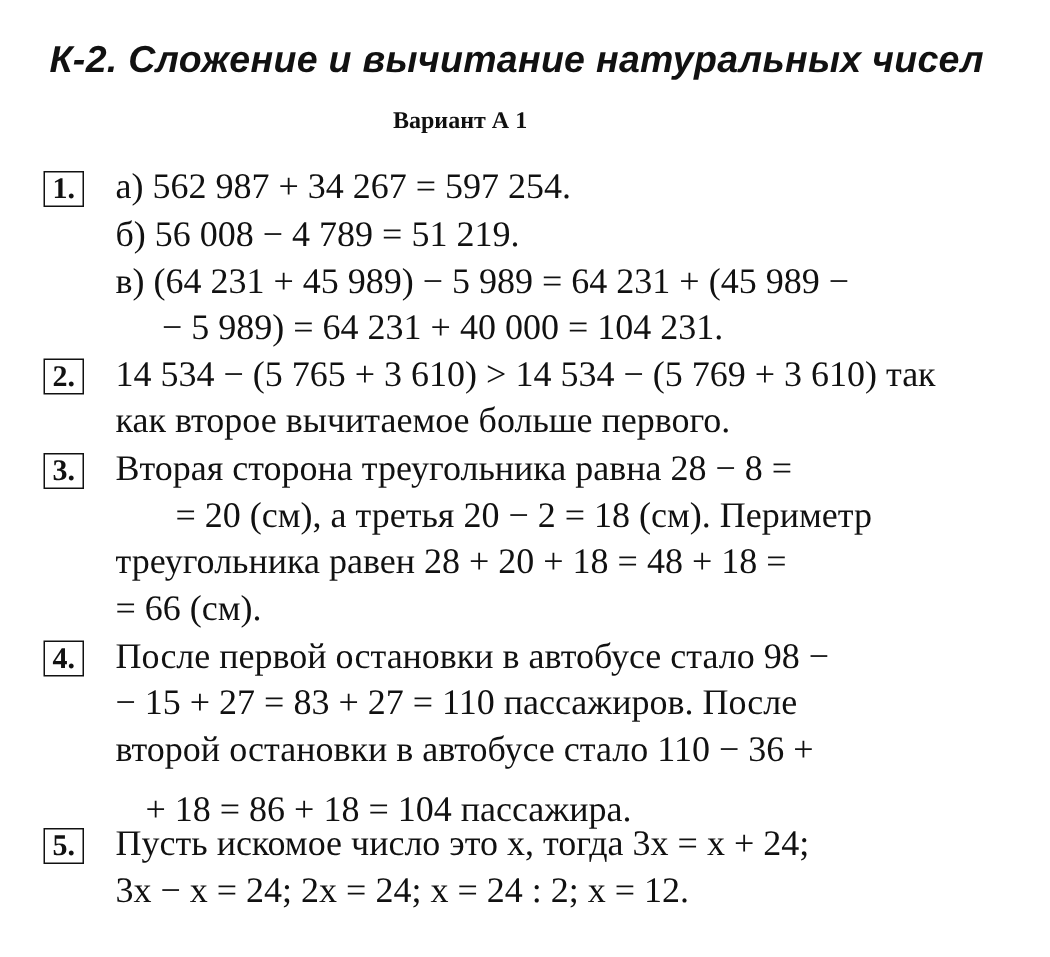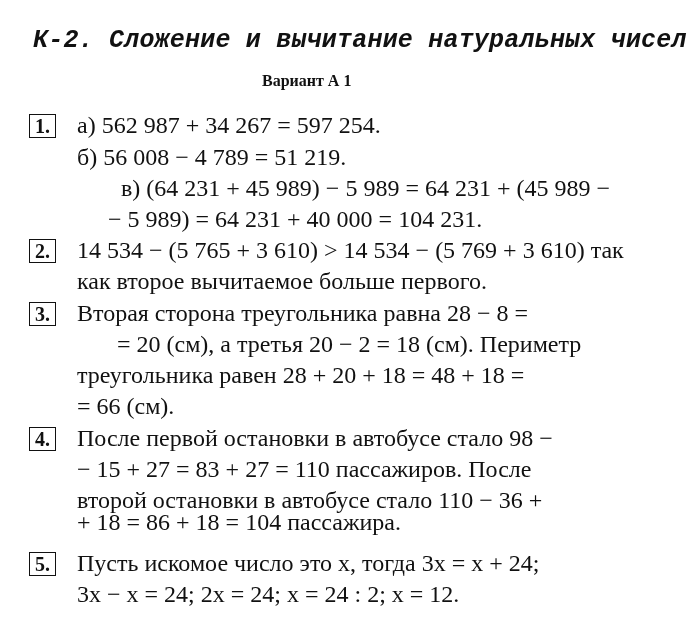--- a/index.html
+++ b/index.html
@@ -1,19 +1,19 @@
 <!DOCTYPE html>
 <html><head>
 <meta charset="utf-8">
 <style>
   html, body { margin: 0; padding: 0; background: #ffffff; }
   body { width: 700px; height: 638px; position: relative; overflow: hidden; color: #111; }
   .title {
     position: absolute; left: 33px; top: 26px;
-    font-family: Liberation Mono, monospace; font-style: italic; font-weight: bold;
+    font-family: Liberation Sans, sans-serif; font-style: italic; font-weight: bold;
     font-size: 25px; letter-spacing: 0.2px; white-space: nowrap;
   }
   .variant {
     position: absolute; left: 262px; top: 72px;
     font-family: "Liberation Serif", serif; font-weight: bold; font-size: 16px;
     white-space: nowrap;
   }
   .task-num {
     position: absolute; left: 29px; width: 27px; height: 24px;
     border: 1.5px solid #111; box-sizing: border-box;
@@ -30,35 +30,35 @@
 </head>
 <body>
 
 <div>
   <div class="title">К-2. Сложение и вычитание натуральных чисел</div>
   <div class="variant">Вариант А 1</div>
 
   <div class="task-num" style="top:114px;">1.</div>
   <div class="line" style="top:111px;">а) 562 987 + 34 267 = 597 254.</div>
   <div class="line" style="top:143px;">б) 56 008 − 4 789 = 51 219.</div>
-  <div class="line" style="top:174px;margin-left:44px;">в) (64 231 + 45 989) − 5 989  =  64 231 + (45 989 −</div>
+  <div class="line" style="top:174px;">в) (64 231 + 45 989) − 5 989  =  64 231 + (45 989 −</div>
   <div class="line indent" style="top:205px;">− 5 989) = 64 231 + 40 000 = 104 231.</div>
 
   <div class="task-num" style="top:239px;">2.</div>
   <div class="line" style="top:236px;">14 534 − (5 765 + 3 610) &gt; 14 534 − (5 769 + 3 610) так</div>
   <div class="line" style="top:267px;">как второе вычитаемое больше первого.</div>
 
   <div class="task-num" style="top:302px;">3.</div>
   <div class="line" style="top:299px;">Вторая сторона треугольника равна 28 − 8 =</div>
   <div class="line" style="top:330px;margin-left:40px;">= 20 (см), а третья 20 − 2 = 18 (см). Периметр</div>
   <div class="line" style="top:361px;">треугольника равен 28 + 20 + 18 = 48 + 18 =</div>
   <div class="line" style="top:392px;">= 66 (см).</div>
 
   <div class="task-num" style="top:427px;">4.</div>
   <div class="line" style="top:424px;">После первой остановки в автобусе стало 98 −</div>
   <div class="line" style="top:455px;">− 15 + 27 = 83 + 27 = 110 пассажиров. После</div>
   <div class="line" style="top:486px;">второй остановки в автобусе стало 110 − 36 +</div>
-  <div class="line" style="top:508px;">+ 18 = 86 + 18 = 104 пассажира.</div>
+  <div class="line" style="top:526px;margin-left:20px;">+ 18 = 86 + 18 = 104 пассажира.</div>
 
   <div class="task-num" style="top:552px;">5.</div>
   <div class="line" style="top:549px;">Пусть искомое число это x, тогда 3x = x + 24;</div>
   <div class="line" style="top:580px;">3x − x = 24; 2x = 24; x = 24 : 2; x = 12.</div>
 </div>
 
 </body></html>

